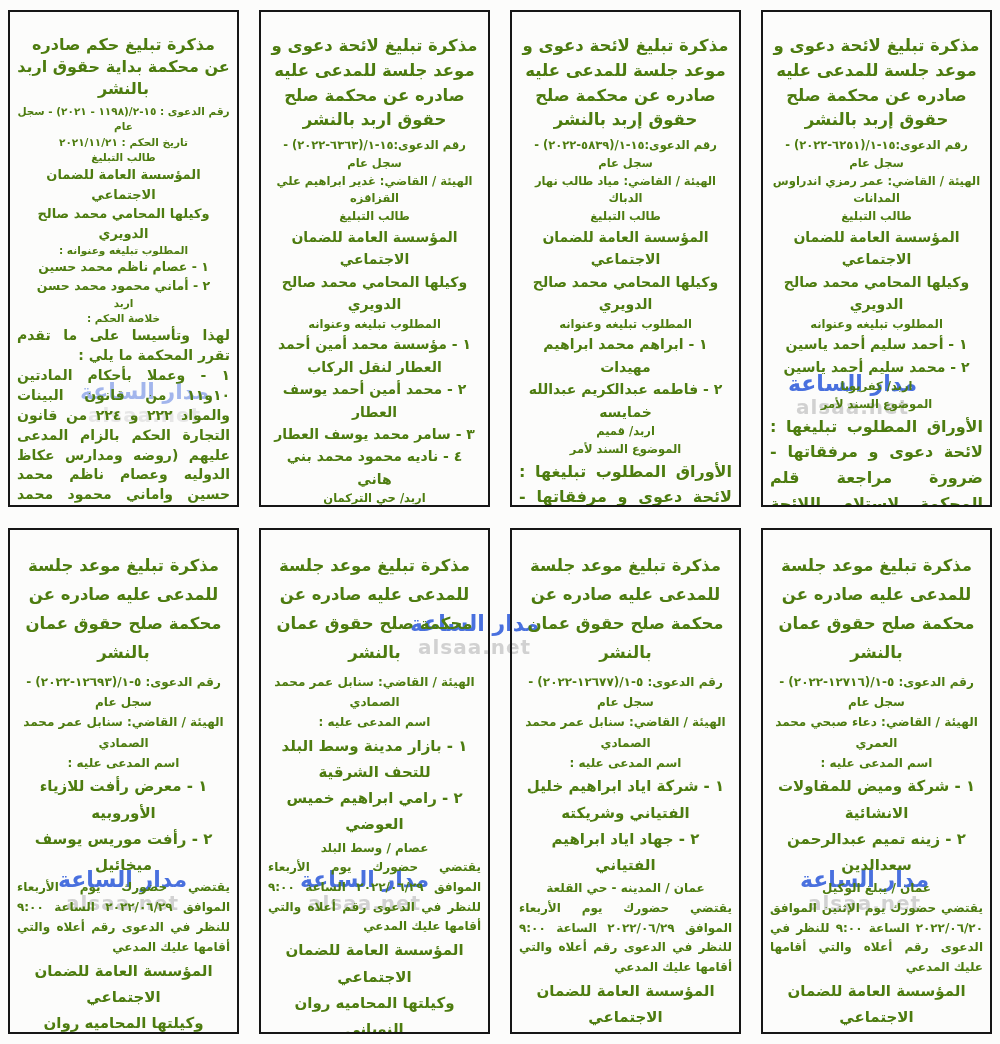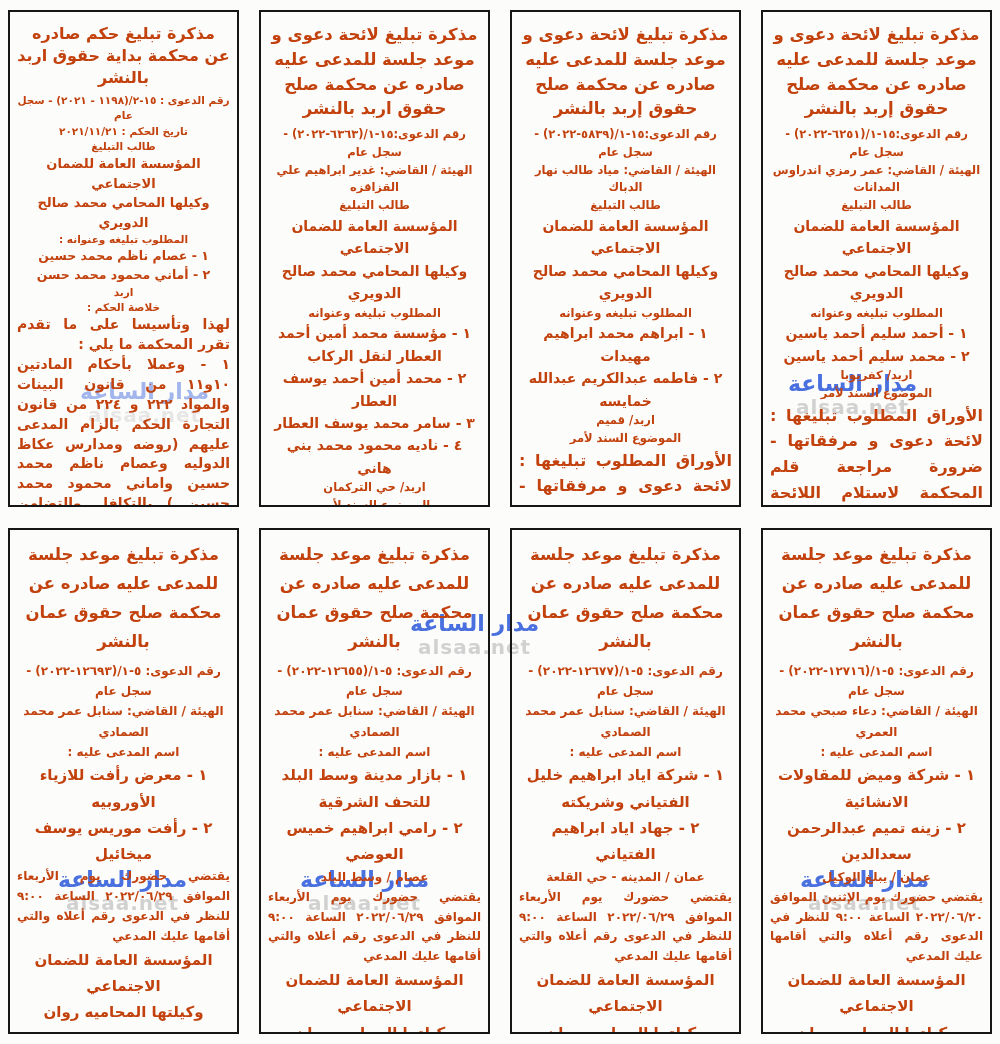--- a/index.html
+++ b/index.html
@@ -10,21 +10,21 @@
   .wm-layer{position:absolute;inset:0;}
   .wm{position:absolute;text-align:center;pointer-events:none;opacity:.8;}
   .wm .wm1{font-size:22px;font-weight:700;color:#1d4ed8;line-height:1.1;}
   .wm .wm2{font-size:20px;font-weight:700;color:#c7c7c7;letter-spacing:1px;direction:ltr;line-height:1.1;}
   .grid{
     position:absolute;left:8px;right:8px;top:10px;
     display:grid;grid-template-columns:repeat(4,1fr);
     grid-template-rows:497px 506px;column-gap:20px;row-gap:21px;direction:rtl;
   }
   .notice{
-    border:2.5px solid #161616;padding:9px 7px;overflow:hidden;color:#c2410c;
+    border:2.5px solid #161616;padding:20px 7px;overflow:hidden;color:#4d7c0f;
     background:transparent;
   }
   .title{text-align:center;font-weight:700;font-size:16.5px;line-height:1.5;margin:2px 0 4px;}
   .line{font-weight:700;}
   .meta{font-size:11.5px;line-height:1.55;text-align:center;}
   .org,.party{font-size:14px;line-height:1.6;text-align:center;}
   .body{font-size:16px;line-height:1.6;text-align:justify;}
   .compact .title{font-size:16px;line-height:1.38;}
   .compact .meta{font-size:10.5px;line-height:1.45;}
   .compact .org{font-size:13px;line-height:1.5;}
@@ -164,21 +164,20 @@
           <div class="line meta">عمان / المدينه - حي القلعة</div>
           <div class="line body">يقتضي حضورك يوم الأربعاء الموافق ٢٠٢٢/٠٦/٢٩ الساعة ٩:٠٠ للنظر في الدعوى رقم أعلاه والتي أقامها عليك المدعي</div>
           <div class="line org">المؤسسة العامة للضمان الاجتماعي</div>
           <div class="line org">وكيلتها المحاميه روان النوباني</div>
         </div>
   </section>
 
   <section class="notice roomy">
     <div class="title">مذكرة تبليغ موعد جلسة للمدعى عليه صادره عن محكمة صلح حقوق عمان بالنشر</div>
     <div>
-          <div class="line meta">رقم الدعوى: ٥-١/(١٢٦٥٥-٢٠٢٢) - سجل عام</div>
           <div class="line meta">الهيئة / القاضي: سنابل عمر محمد الصمادي</div>
           <div class="line meta">اسم المدعى عليه :</div>
           <div class="line party">١ - بازار مدينة وسط البلد للتحف الشرقية</div>
           <div class="line party">٢ - رامي ابراهيم خميس العوضي</div>
           <div class="line meta">عصام / وسط البلد</div>
           <div class="line body">يقتضي حضورك يوم الأربعاء الموافق ٢٠٢٢/٠٦/٢٩ الساعة ٩:٠٠ للنظر في الدعوى رقم أعلاه والتي أقامها عليك المدعي</div>
           <div class="line org">المؤسسة العامة للضمان الاجتماعي</div>
           <div class="line org">وكيلتها المحاميه روان النوباني</div>
         </div>
   </section>

